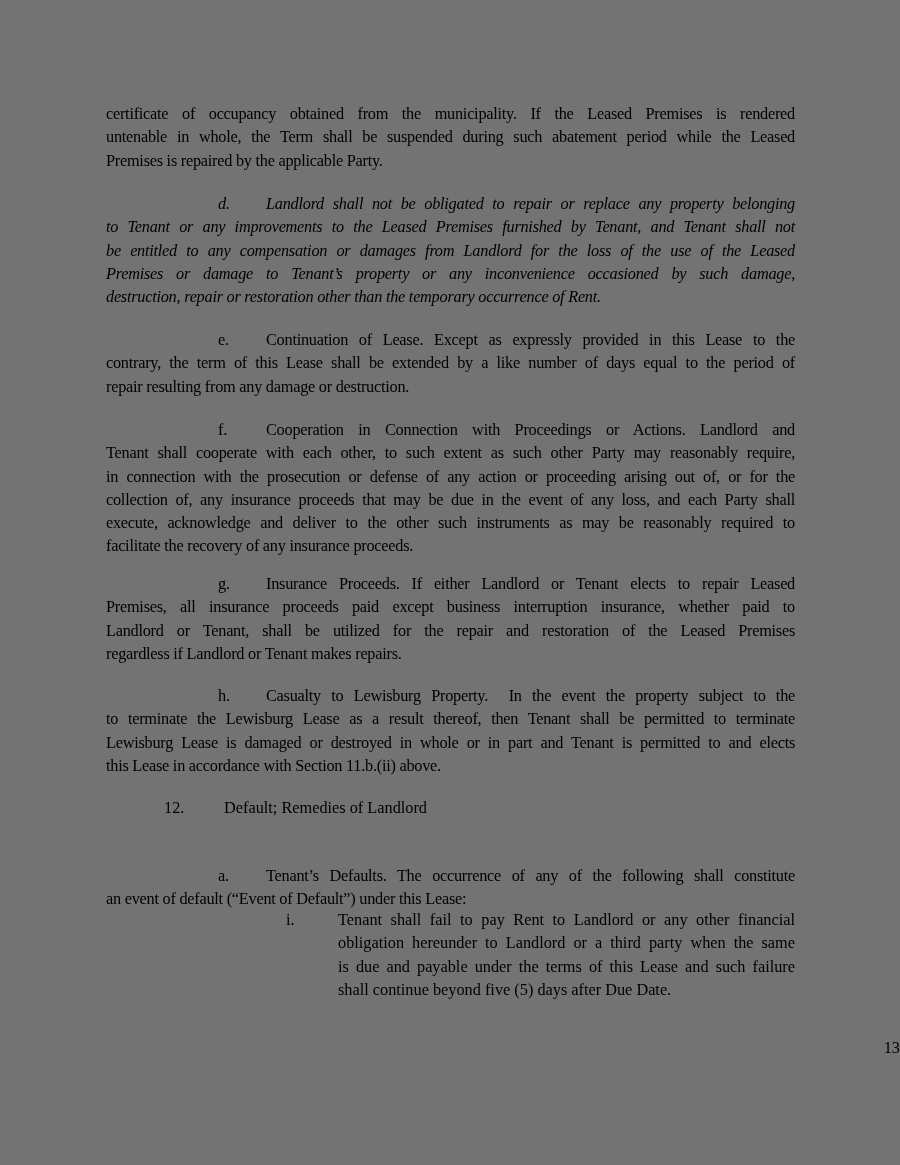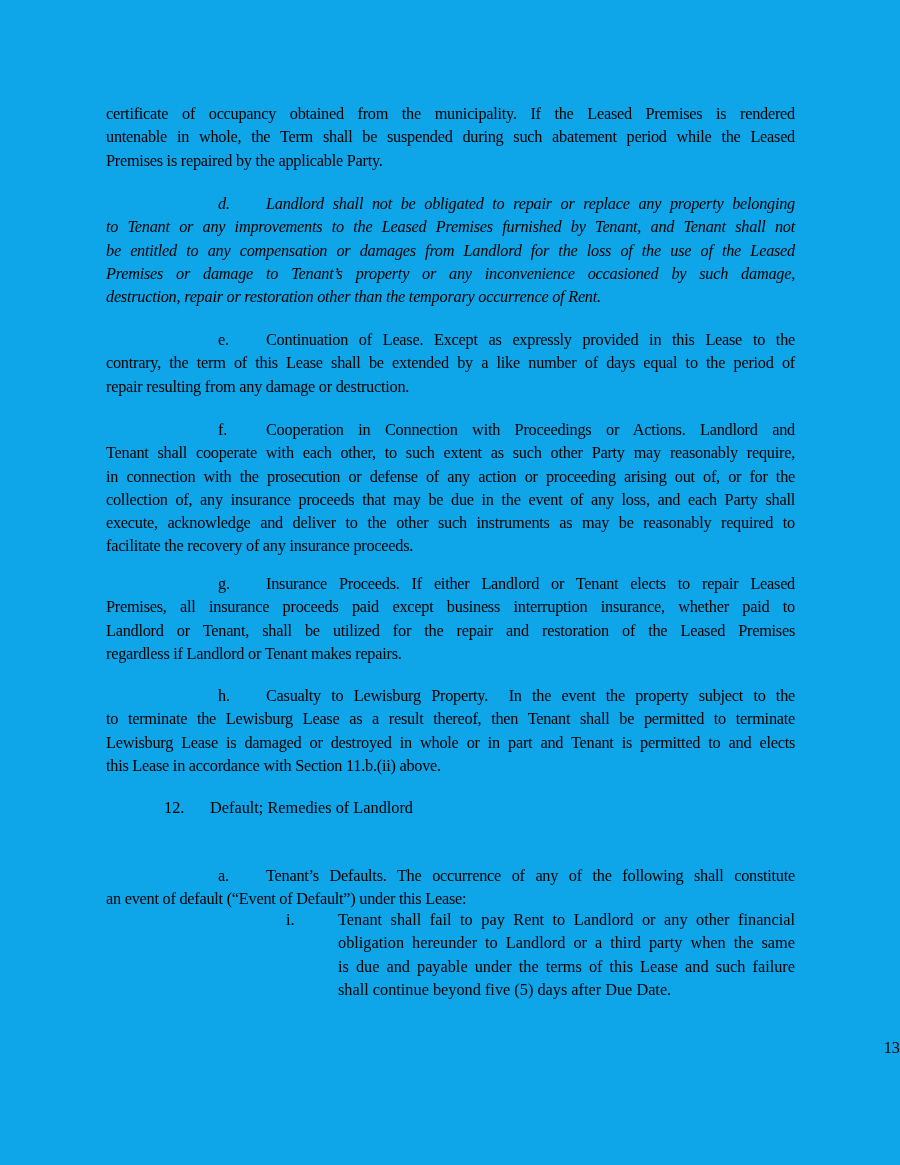--- a/index.html
+++ b/index.html
@@ -1,33 +1,33 @@
 <!DOCTYPE html>
 <html><head>
 <meta charset="utf-8">
 <style>
   html, body { margin: 0; padding: 0; background: #ffffff; }
   body { width: 900px; height: 1165px; position: relative; overflow: hidden; }
   .page {
-    position: absolute; left: 0; top: 0; width: 900px; height: 1165px; background: #0ea5e9;
+    position: absolute; left: 0; top: 0; width: 900px; height: 1165px; background: #737373;
     font-family: "Liberation Serif", "DejaVu Serif", serif;
     color: #000000; font-size: 16.3px;
   }
   .para {
     position: absolute; left: 106px; width: 689px;
     line-height: 23.3px; text-align: justify; margin: 0;
     letter-spacing: -0.25px;
   }
   .line { display: block; text-align: justify; text-align-last: justify; white-space: nowrap; }
   .line.end { text-align-last: left; }
   .lbl { display: inline-block; }
   .u { text-underline-offset: 2px; }
   .heading { position: absolute; left: 106px; top: 796px; width: 689px; line-height: 23.3px; }
   .heading .num { position: absolute; left: 58px; }
-  .heading .title { position: absolute; left: 104px; }
+  .heading .title { position: absolute; left: 118px; }
   .sub { position: absolute; left: 338px; width: 457px; line-height: 23.3px; }
   .sub-num { position: absolute; left: 286px; line-height: 23.3px; }
   .pagenum { position: absolute; top: 1036px; left: 0; width: 900px; text-align: right; line-height: 23px; }
 </style>
 </head>
 <body>
 
 <div class="page">
 
   <div class="para" style="top:102px;">

